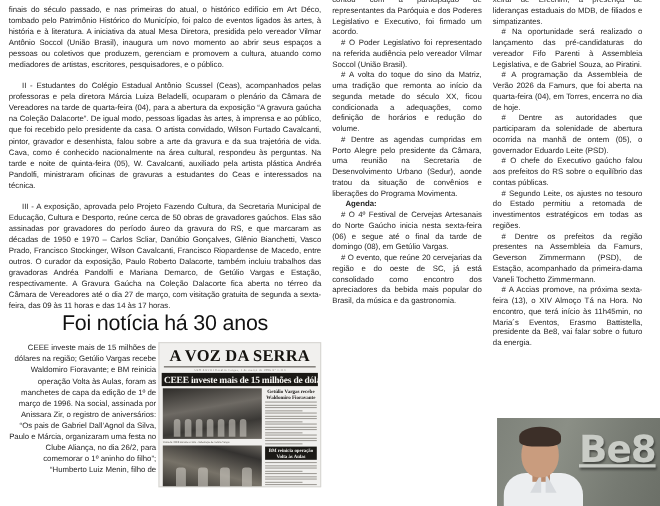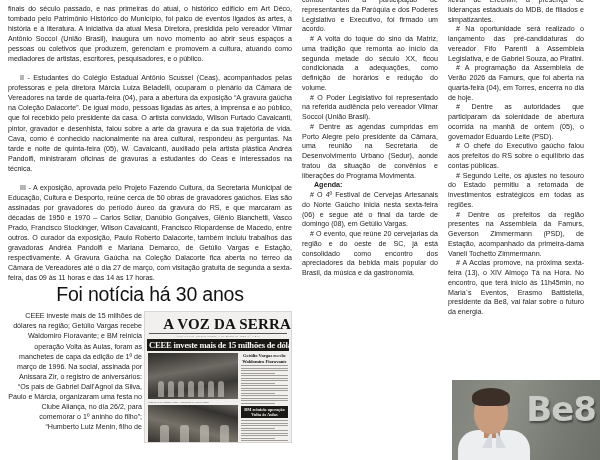--- a/index.html
+++ b/index.html
@@ -85,21 +85,21 @@
     height: 132px;
     background: #f1f0ee;
     border: 1px solid #d8d6d2;
     position: relative;
     overflow: hidden;
     flex: none;
     box-sizing: border-box;
     font-family: "Liberation Serif", serif;
   }
   .clip-masthead {
-    text-align: right;
+    text-align: center;
     font-family: "Liberation Serif", serif;
     font-weight: bold;
     font-size: 15px;
     letter-spacing: 0.2px;
     margin: 4px 0 0 0;
     color: #15130f;
     line-height: 16px;
   }
   .clip-rule {
     height: 1px;
@@ -243,20 +243,21 @@
     position: absolute;
     right: 14px;
     top: 12px;
     font-size: 34px;
     font-weight: bold;
     letter-spacing: -1px;
     color: #c9ccc6;
     text-shadow: 1px 2px 2px rgba(0,0,0,.45);
     font-family: "DejaVu Sans", sans-serif;
     line-height: 34px;
+    text-decoration: underline;
   }
   .be8-person {
     position: absolute;
     left: 6px;
     bottom: -6px;
     width: 72px;
     height: 78px;
   }
   .be8-head {
     position: absolute;
@@ -393,22 +394,22 @@
         </div>
 
       </div>
     </div>
   </div>
 
   <div class="right-half">
 
     <div class="ncol">
       <p class="clip-top">contou com a participação de representantes da Paróquia e dos Poderes Legislativo e Executivo, foi firmado um acordo.</p>
+      <p class="hash"># O Poder Legislativo foi representado na referida audiência pelo vereador Vilmar Soccol (União Brasil).</p>
       <p class="hash"># A volta do toque do sino da Matriz, uma tradição que remonta ao  início da segunda metade do século XX, ficou condicionada a adequações, como definição de horários e redução do volume.</p>
-      <p class="hash"># O Poder Legislativo foi representado na referida audiência pelo vereador Vilmar Soccol (União Brasil).</p>
       <p class="hash"># Dentre as agendas cumpridas em Porto Alegre pelo presidente da Câmara, uma reunião na Secretaria de Desenvolvimento Urbano (Sedur), aonde tratou da situação de convênios e liberações do Programa Movimenta.</p>
       <p class="agenda-label">Agenda:</p>
       <p class="hash"># O 4º Festival de Cervejas Artesanais do Norte Gaúcho inicia nesta sexta-feira (06) e segue até o final da tarde de domingo (08), em Getúlio Vargas.</p>
       <p class="hash"># O evento, que reúne 20 cervejarias da região e do oeste de SC, já está consolidado como encontro dos apreciadores da bebida mais popular do Brasil, da música e da gastronomia.</p>
     </div>
 
     <div class="ncol">
       <p class="clip-top">xeiral de Erechim, a presença de lideranças estaduais  do MDB, de filiados e simpatizantes.</p>
       <p class="hash"># Na oportunidade será realizado o lançamento das pré-candidaturas do vereador Fifo Parenti à Assembleia Legislativa, e de Gabriel Souza, ao Piratini.</p>
       <p class="hash"># A programação da Assembleia de Verão 2026 da Famurs, que foi aberta na quarta-feira (04), em Torres, encerra no dia de hoje.</p>

